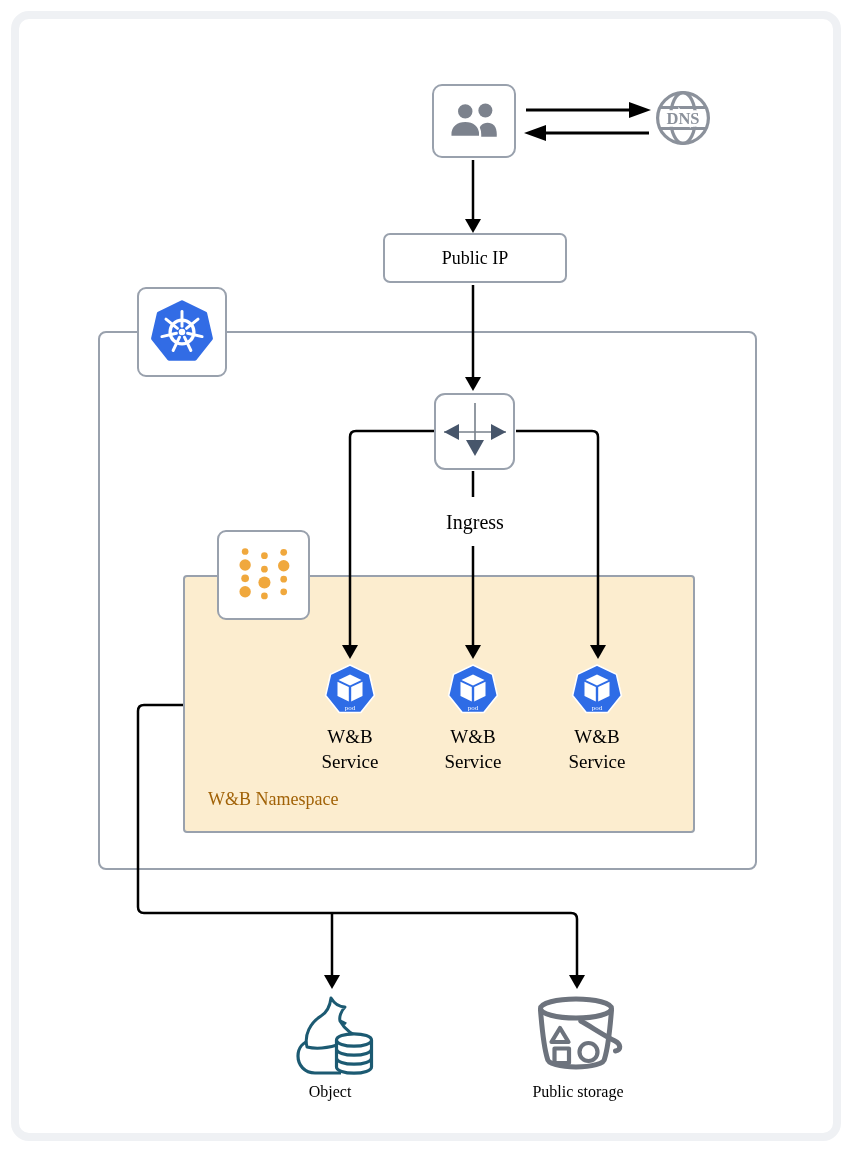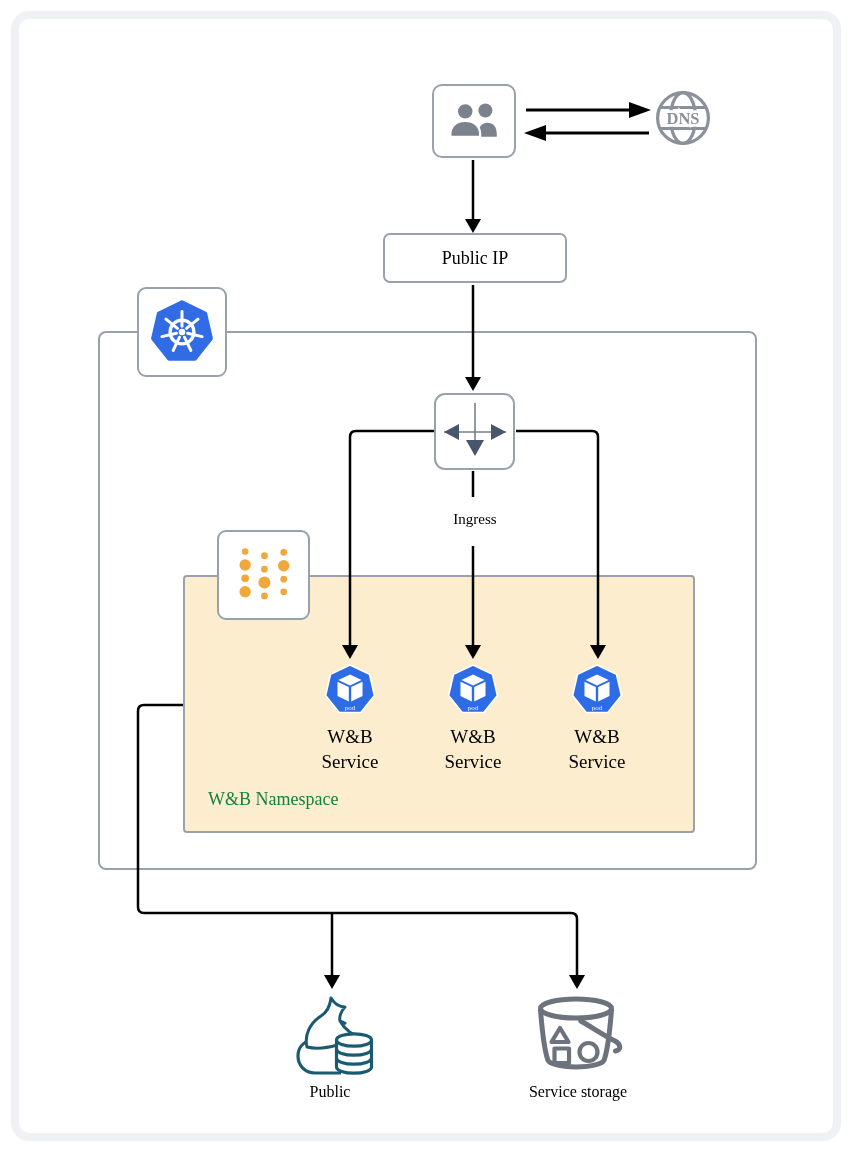--- a/index.html
+++ b/index.html
@@ -17,23 +17,23 @@
     display:flex;align-items:center;justify-content:center;}
   .dns-wrap{position:absolute;left:653px;top:88px;width:60px;height:60px;z-index:6;}
   .public-ip{left:383px;top:233px;width:184px;height:50px;border-radius:7px;z-index:6;
     display:flex;align-items:center;justify-content:center;font-size:18px;color:#000;}
   .cluster{left:98px;top:331px;width:659px;height:539px;border-radius:8px;background:none;z-index:2;}
   .k8s-box{left:137px;top:287px;width:90px;height:90px;border-radius:9px;z-index:4;
     display:flex;align-items:center;justify-content:center;}
   .ingress-box{left:434px;top:393px;width:81px;height:77px;border-radius:11px;border-width:2.5px;z-index:6;
     display:flex;align-items:center;justify-content:center;}
   .ingress-label{position:absolute;left:425px;top:511px;width:100px;text-align:center;
-    font-size:15px;color:#000;z-index:6;}
+    font-size:20px;color:#000;z-index:6;}
   .ns-box{left:183px;top:575px;width:512px;height:258px;border-radius:4px;background:#fcedcf;z-index:3;}
-  .ns-label{position:absolute;left:208px;top:789px;font-size:18px;color:#15803d;z-index:4;}
+  .ns-label{position:absolute;left:208px;top:789px;font-size:18px;color:#a16207;z-index:4;}
   .ns-icon-box{left:217px;top:530px;width:93px;height:90px;border-radius:9px;border-width:2.5px;z-index:4;
     display:flex;align-items:center;justify-content:center;}
   .pod{position:absolute;width:54px;height:54px;top:663px;z-index:6;}
   .pod-1{left:323px;} .pod-2{left:446px;} .pod-3{left:570px;}
   .pod-label{position:absolute;width:120px;top:724px;text-align:center;z-index:6;
     font-size:19px;line-height:25px;color:#000;}
   .pod-label-1{left:290px;} .pod-label-2{left:413px;} .pod-label-3{left:537px;}
   .mysql-wrap{position:absolute;left:291px;top:993px;width:84px;height:88px;z-index:6;}
   .bucket-wrap{position:absolute;left:531px;top:995px;width:96px;height:84px;z-index:6;}
   .bottom-label{position:absolute;top:1083px;text-align:center;font-size:16px;color:#000;z-index:6;}
@@ -233,29 +233,29 @@
 
       <path d="M 50,80 H 24 C 13.5,80 7,72 7,63 C 7,55 12,49 20,47 C 21,35 30,27 42,27 C 47,27 51.5,28.5 55,31" fill="#fff" stroke="#1c5a72" stroke-width="3.2" stroke-linejoin="round"></path>
 
       <path d="M 16,54 C 13,42 19,30 30,23 C 35,20 39,13 40,5 C 43,10 48,14 54,14 C 50,18 48,24 49,28 C 54,37 63,43 73,46 C 67,49 60,48 55,45 C 58,50 64,54 70,55 C 62,58 52,57 46,52 C 36,55 24,56 16,54 Z" fill="#fff" stroke="#1c5a72" stroke-width="3" stroke-linejoin="round"></path>
 
       <path d="M 45.5,47 V 74 a 17.5,6.2 0 0 0 35,0 V 47" fill="#fff" stroke="#1c5a72" stroke-width="3.2"></path>
       <ellipse cx="63" cy="47" rx="17.5" ry="6.2" fill="#fff" stroke="#1c5a72" stroke-width="3.2"></ellipse>
       <path d="M 45.5,56 a 17.5,6.2 0 0 0 35,0 M 45.5,65 a 17.5,6.2 0 0 0 35,0" fill="none" stroke="#1c5a72" stroke-width="3.2"></path>
     </svg>
   </div>
-  <div class="bottom-label mysql-label">Public</div>
+  <div class="bottom-label mysql-label">Object</div>
 
   <div class="bucket-wrap">
     <svg width="96" height="84" viewBox="0 0 96 84">
       <path d="M 9.5,15 C 11,34 14,56 16.5,64 a 28.5,8 0 0 0 57,0 C 76,56 79,34 80.5,15" fill="#fff" stroke="#6d737d" stroke-width="5" stroke-linecap="round"></path>
       <ellipse cx="45" cy="13.5" rx="35.5" ry="9.5" fill="#fff" stroke="#6d737d" stroke-width="5"></ellipse>
       <path d="M 50,26 C 62,33 74,41 84,46 C 90,49 90.5,55 84.5,56" fill="none" stroke="#6d737d" stroke-width="5" stroke-linecap="round"></path>
       <circle cx="50" cy="26" r="2.5" fill="#6d737d"></circle>
       <g fill="none" stroke="#6d737d" stroke-width="4.2" stroke-linejoin="round">
         <polygon points="29,33 37.5,47 20.5,47"></polygon>
         <rect x="23.5" y="53.5" width="14.5" height="14.5"></rect>
         <circle cx="57.5" cy="57" r="9"></circle>
       </g>
     </svg>
   </div>
-  <div class="bottom-label storage-label">Service storage</div>
+  <div class="bottom-label storage-label">Public storage</div>
 </div>
 
 </body></html>

